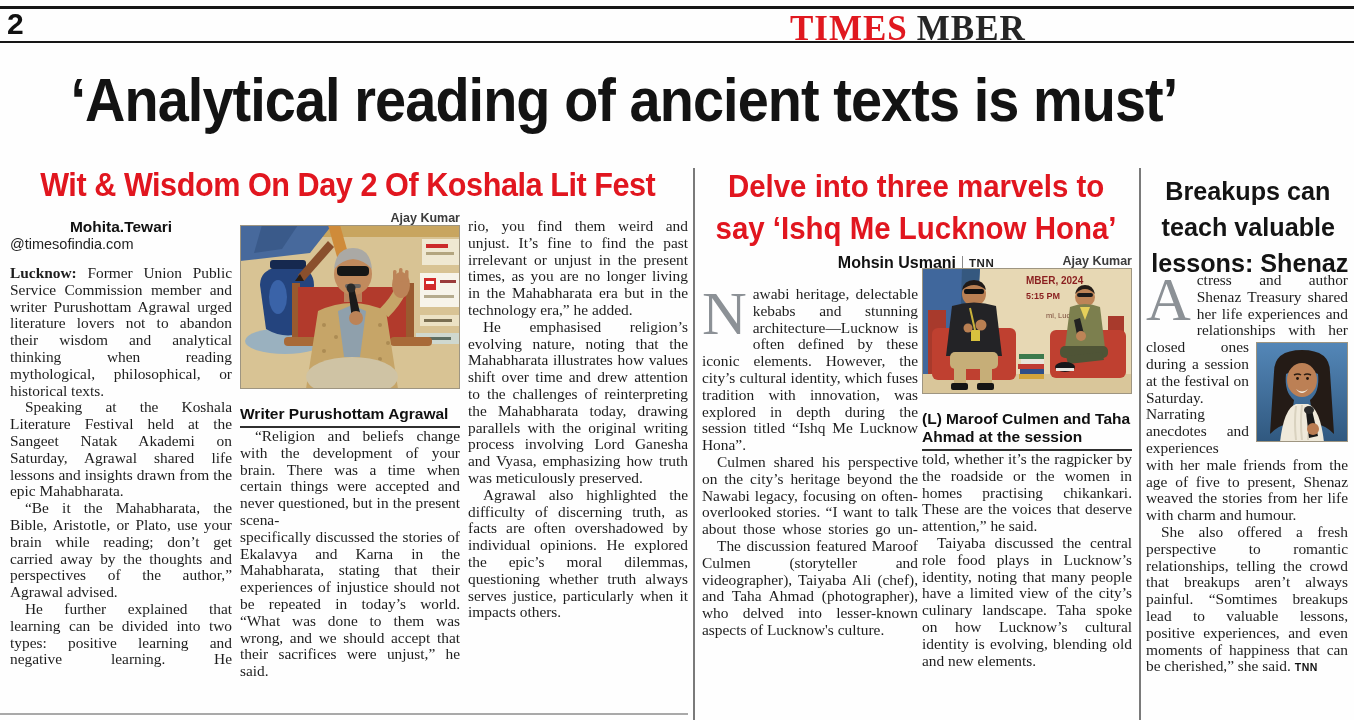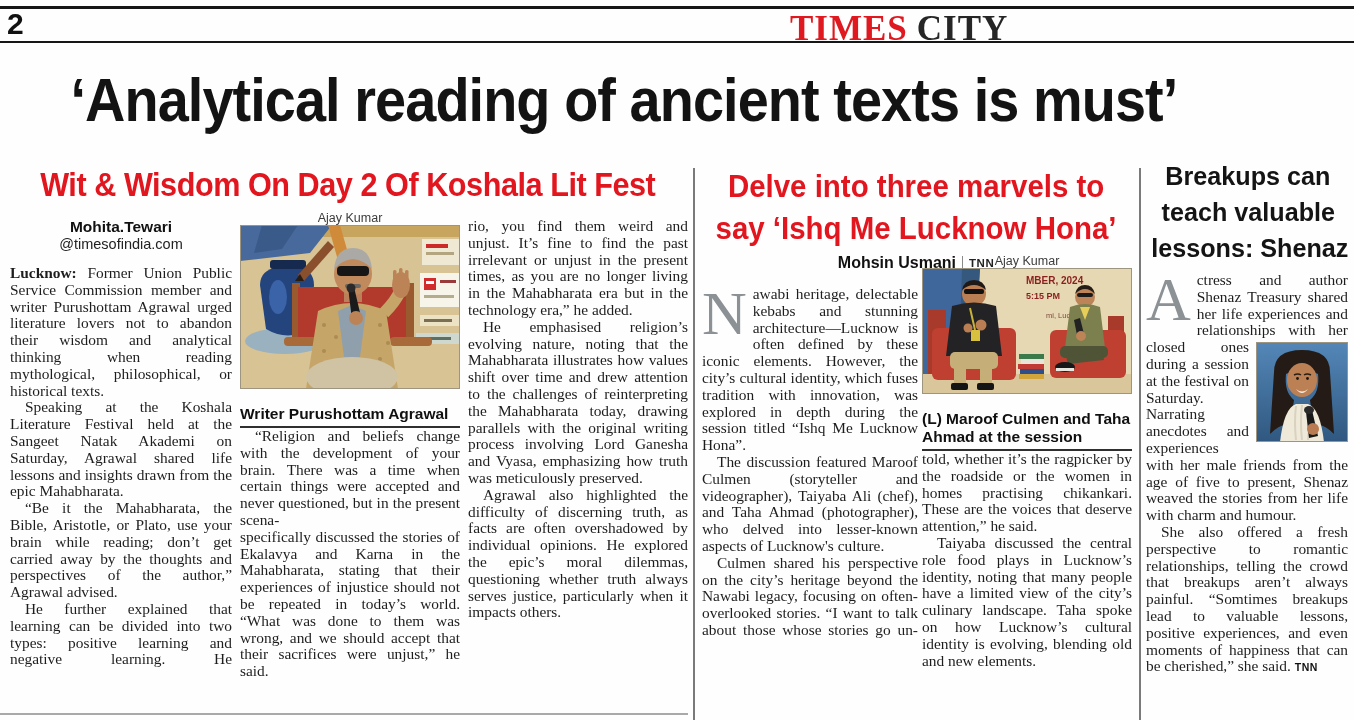--- a/index.html
+++ b/index.html
@@ -16,55 +16,55 @@
   
   .main-headline{left:0;top:64px;width:1248px;text-align:center;}
   .main-headline .cond{display:inline-block;white-space:nowrap;font-family:"Liberation Sans",sans-serif;
       font-weight:bold;font-size:62px;letter-spacing:-1px;color:#131313;transform:scaleX(0.9);transform-origin:center;}
   .subhead{left:6px;top:165px;width:680px;text-align:center;}
   .subhead .cond{display:inline-block;white-space:nowrap;font-family:"Liberation Sans",sans-serif;
       font-weight:bold;font-size:34px;letter-spacing:-0.5px;color:#e1161f;transform:scaleX(0.9);transform-origin:center;}
   .a2-headline{left:700px;top:168px;width:432px;text-align:center;line-height:37px;}
   .a2-headline .cond{display:inline-block;white-space:nowrap;font-family:"Liberation Sans",sans-serif;
       font-weight:bold;font-size:31px;color:#e1161f;transform:scaleX(0.95);transform-origin:center;}
-  .a3-headline{left:1146px;top:160px;width:204px;text-align:center;line-height:32px;}
+  .a3-headline{left:1146px;top:175px;width:204px;text-align:center;line-height:32px;}
   .a3-headline .cond{display:inline-block;white-space:nowrap;font-family:"Liberation Sans",sans-serif;
       font-weight:bold;font-size:26.5px;color:#141414;transform:scaleX(0.95);transform-origin:center;}
   
   .vdiv{top:168px;width:1.5px;height:552px;background:#7a7a7a;}
   .bottom-hairline{left:0;top:713px;width:688px;height:1.5px;background:#a9a9a9;}
   
   .col{position:absolute;}
   p.body{margin:0;font-size:15.4px;line-height:16.8px;text-align:justify;color:#1d1d1d;}
   p.body.cont{text-align-last:justify;}
   p.ind{text-indent:15px;}
   .byline-name{font-family:"Liberation Sans",sans-serif;font-weight:bold;font-size:15.5px;text-align:center;color:#111;}
-  .byline-handle{font-family:"Liberation Sans",sans-serif;font-size:14.5px;text-align:center;color:#222;margin-bottom:13px;}
-  .photo-credit{font-family:"Liberation Sans",sans-serif;font-weight:normal;font-size:12.5px;color:#3c3c3c;text-align:center;height:14px;}
+  .byline-handle{font-family:"Liberation Sans",sans-serif;font-size:14.5px;text-align:left;color:#222;margin-bottom:13px;}
+  .photo-credit{font-family:"Liberation Sans",sans-serif;font-weight:bold;font-size:12.5px;color:#3c3c3c;text-align:right;height:14px;}
   .photo-caption{font-family:"Liberation Sans",sans-serif;font-weight:bold;font-size:15.5px;line-height:18px;color:#101010;margin-top:16px;}
   .caption-rule{border-bottom:2.5px solid #2f2f2f;margin-top:3px;}
   .after-photo{margin-top:9px;}
   .dropcap{float:left;font-family:"Liberation Serif",serif;font-size:62px;line-height:50px;color:#8c9196;padding:2px 6px 0 0;}
   .byline2{position:absolute;left:700px;top:254px;width:432px;display:flex;align-items:center;justify-content:center;}
   .b-name{font-family:Liberation Sans, sans-serif;font-weight:bold;font-size:16px;color:#111;}
   .b-sep{width:1px;height:15px;background:#8a8a8a;margin:0 6px;}
   .b-agency{font-family:"Liberation Sans",sans-serif;font-weight:bold;font-size:11.5px;color:#222;letter-spacing:0.5px;}
   .agency{font-family:"Liberation Sans",sans-serif;font-weight:bold;font-size:10.5px;letter-spacing:0.5px;color:#111;}
   .photo-frame{display:block;}
   .a3photo{float:right;margin:3px 0 4px 7px;}
 </style>
 </head>
 <body>
 
 <div class="page">
 
   <div class="abs top-rule"></div>
   <div class="abs page-number">2</div>
   <div class="abs masthead">
-    <span class="mh-times">TIMES</span><span class="mh-city">CITY</span>
+    <span class="mh-times">TIMES</span><span class="mh-city">MBER</span>
   </div>
   <div class="abs header-rule"></div>
 
   <div class="abs main-headline">
     <span class="cond">‘Analytical reading of ancient texts is must’</span>
   </div>
 
   <div class="abs subhead">
     <span class="cond">Wit &amp; Wisdom On Day 2 Of Koshala Lit Fest</span>
   </div>
@@ -165,22 +165,22 @@
     <span class="cond">say ‘Ishq Me Lucknow Hona’</span>
   </div>
   <div class="byline2">
     <span class="b-name">Mohsin Usmani</span>
     <span class="b-sep"></span>
     <span class="b-agency">TNN</span>
   </div>
 
   <div class="col" style="left:702px;top:286px;width:216px;">
     <p class="body"><span class="dropcap">N</span><span>awabi heritage, delectable kebabs and stunning architecture—Lucknow is often defined by these iconic elements. However, the city’s cultural identity, which fuses tradition with innovation, was explored in depth during the session titled “Ishq Me Lucknow Hona”.</span></p>
+    <p class="body ind cont">Culmen shared his perspective on the city’s heritage beyond the Nawabi legacy, focusing on often-overlooked stories. “I want to talk about those whose stories go un-</p>
     <p class="body ind">The discussion featured Maroof Culmen (storyteller and videographer), Taiyaba Ali (chef), and Taha Ahmad (photographer), who delved into lesser-known aspects of Lucknow's culture.</p>
-    <p class="body ind cont">Culmen shared his perspective on the city’s heritage beyond the Nawabi legacy, focusing on often-overlooked stories. “I want to talk about those whose stories go un-</p>
   </div>
 
   <div class="col" style="left:922px;top:254px;width:210px;">
     <div class="photo-credit">Ajay Kumar</div>
 
     <svg class="photo-frame" width="210" height="126" viewBox="0 0 210 126" preserveAspectRatio="none">
       <rect x="0" y="0" width="210" height="126" fill="#e7d8b4"></rect>
       <polygon points="0,0 58,0 50,126 0,126" fill="#40679c"></polygon>
       <polygon points="40,0 58,0 50,126 36,126" fill="#35587f"></polygon>
       <text x="104" y="16" font-family="Liberation Sans, sans-serif" font-weight="bold" font-size="10" fill="#8a1f1f">MBER, 2024</text>

